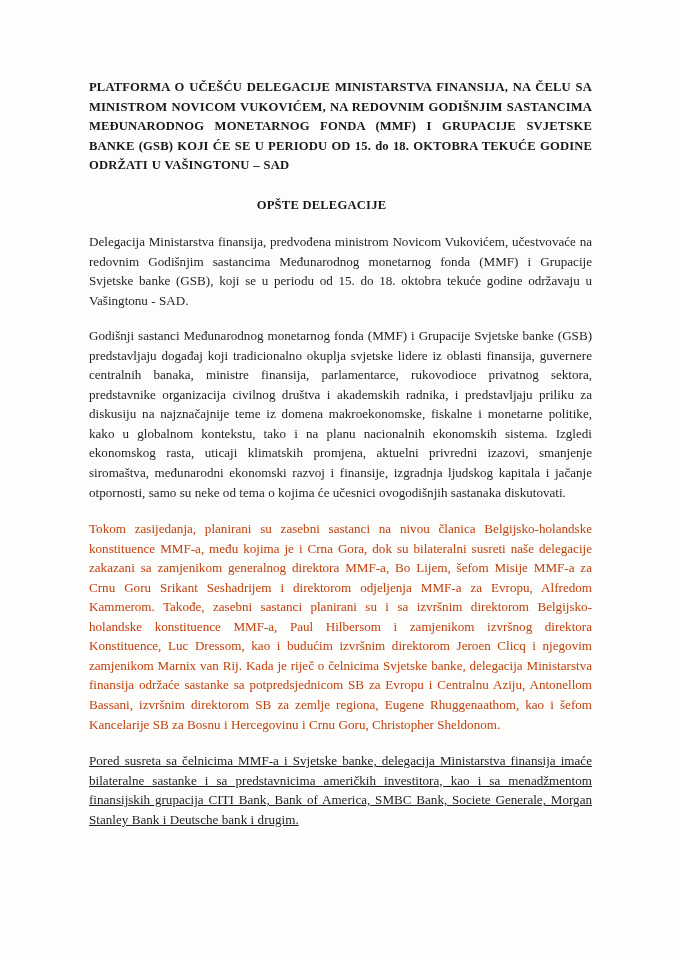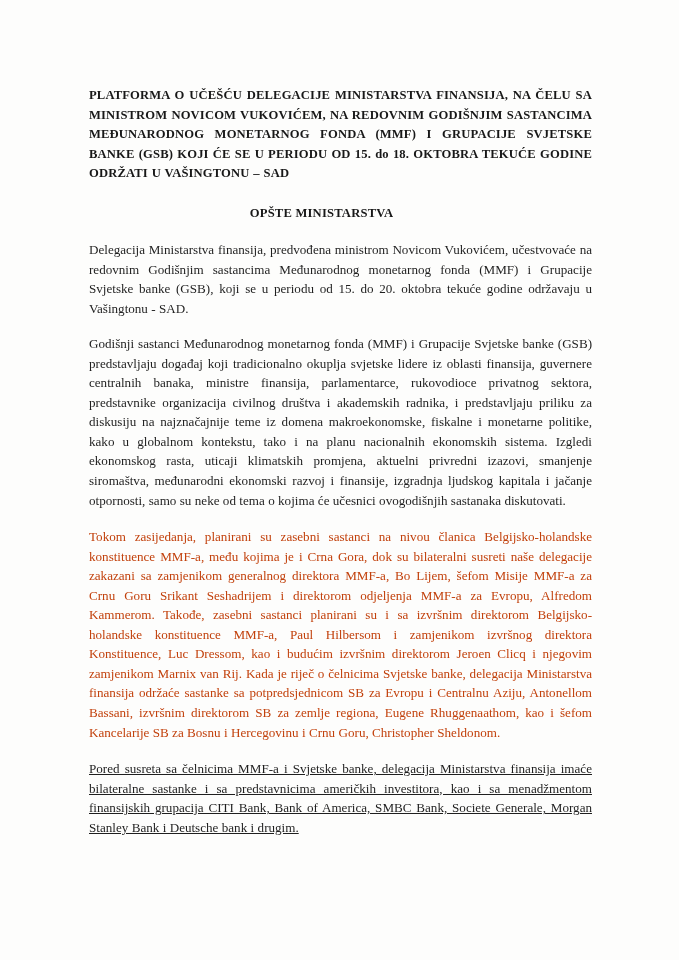--- a/index.html
+++ b/index.html
@@ -21,21 +21,21 @@
   
   .page {
     position: absolute;
     inset: 0;
     background: #fdfdfc;
   }
 
   .content {
     position: absolute;
     left: 89px;
-    top: 8px;
+    top: 0;
     width: 503px;
   }
 
   .doc-title {
     margin: 0;
     padding-top: 78px;
     font-family: "Liberation Serif", "DejaVu Serif", serif;
     font-weight: bold;
     font-size: 12.6px;
     line-height: 19.6px;
@@ -76,23 +76,23 @@
   .faded { color: #c2410c; }
 </style>
 </head>
 <body>
 
 <div class="page">
   <div class="content">
 
     <h1 class="doc-title">PLATFORMA O UČEŠĆU DELEGACIJE MINISTARSTVA FINANSIJA, NA ČELU SA MINISTROM NOVICOM VUKOVIĆEM, NA REDOVNIM GODIŠNJIM SASTANCIMA MEĐUNARODNOG MONETARNOG FONDA (MMF) I GRUPACIJE SVJETSKE BANKE (GSB) KOJI ĆE SE  U PERIODU OD 15. do 18. OKTOBRA  TEKUĆE GODINE ODRŽATI U VAŠINGTONU – SAD</h1>
 
-    <h2 class="section-heading">OPŠTE MINISTARSTVA</h2>
+    <h2 class="section-heading">OPŠTE DELEGACIJE</h2>
 
-    <p class="body-par par-gap-1">Delegacija Ministarstva finansija, predvođena ministrom Novicom Vukovićem, učestvovaće na redovnim Godišnjim sastancima Međunarodnog monetarnog fonda (MMF) i Grupacije Svjetske banke (GSB), koji se u periodu od 15. do 20. oktobra tekuće godine održavaju u Vašingtonu - SAD.</p>
+    <p class="body-par par-gap-1">Delegacija Ministarstva finansija, predvođena ministrom Novicom Vukovićem, učestvovaće na redovnim Godišnjim sastancima Međunarodnog monetarnog fonda (MMF) i Grupacije Svjetske banke (GSB), koji se u periodu od 15. do 18. oktobra tekuće godine održavaju u Vašingtonu - SAD.</p>
 
     <p class="body-par par-gap-2">Godišnji sastanci Međunarodnog monetarnog fonda (MMF) i Grupacije Svjetske banke (GSB) predstavljaju događaj koji tradicionalno okuplja svjetske lidere iz oblasti finansija, guvernere centralnih banaka, ministre finansija, parlamentarce, rukovodioce privatnog sektora, predstavnike organizacija civilnog društva i akademskih radnika, i predstavljaju priliku za diskusiju na najznačajnije teme iz domena makroekonomske, fiskalne i monetarne politike, kako u globalnom kontekstu, tako i na planu nacionalnih ekonomskih sistema. Izgledi ekonomskog rasta, uticaji klimatskih promjena, aktuelni privredni izazovi, smanjenje siromaštva, međunarodni ekonomski razvoj i finansije, izgradnja ljudskog kapitala i jačanje otpornosti, samo su neke od  tema o kojima će učesnici ovogodišnjih sastanaka diskutovati.</p>
 
     <p class="body-par par-gap-3 faded">Tokom zasijedanja, planirani su zasebni sastanci na nivou članica Belgijsko-holandske konstituence MMF-a, među kojima je i Crna Gora, dok su bilateralni susreti naše delegacije zakazani sa zamjenikom generalnog direktora MMF-a, Bo Lijem, šefom Misije MMF-a za Crnu Goru Srikant Seshadrijem i direktorom odjeljenja MMF-a za Evropu, Alfredom Kammerom. Takođe, zasebni sastanci planirani su i sa izvršnim direktorom Belgijsko-holandske konstituence MMF-a, Paul Hilbersom i zamjenikom izvršnog direktora Konstituence, Luc Dressom, kao i budućim izvršnim direktorom Jeroen Clicq i njegovim zamjenikom Marnix van Rij.  Kada je riječ o čelnicima Svjetske banke, delegacija Ministarstva finansija održaće sastanke sa  potpredsjednicom SB za Evropu i Centralnu Aziju, Antonellom Bassani, izvršnim direktorom SB za zemlje regiona, Eugene Rhuggenaathom, kao i šefom Kancelarije SB za Bosnu i Hercegovinu i Crnu Goru, Christopher Sheldonom.</p>
 
     <p class="body-par par-gap-4">Pored susreta sa čelnicima MMF-a i Svjetske banke, delegacija Ministarstva finansija imaće bilateralne sastanke i sa predstavnicima američkih investitora, kao i sa menadžmentom finansijskih grupacija CITI Bank, Bank of America, SMBC Bank, Societe Generale, Morgan Stanley Bank i Deutsche bank i drugim.</p>
 
   </div>
 </div>
 

